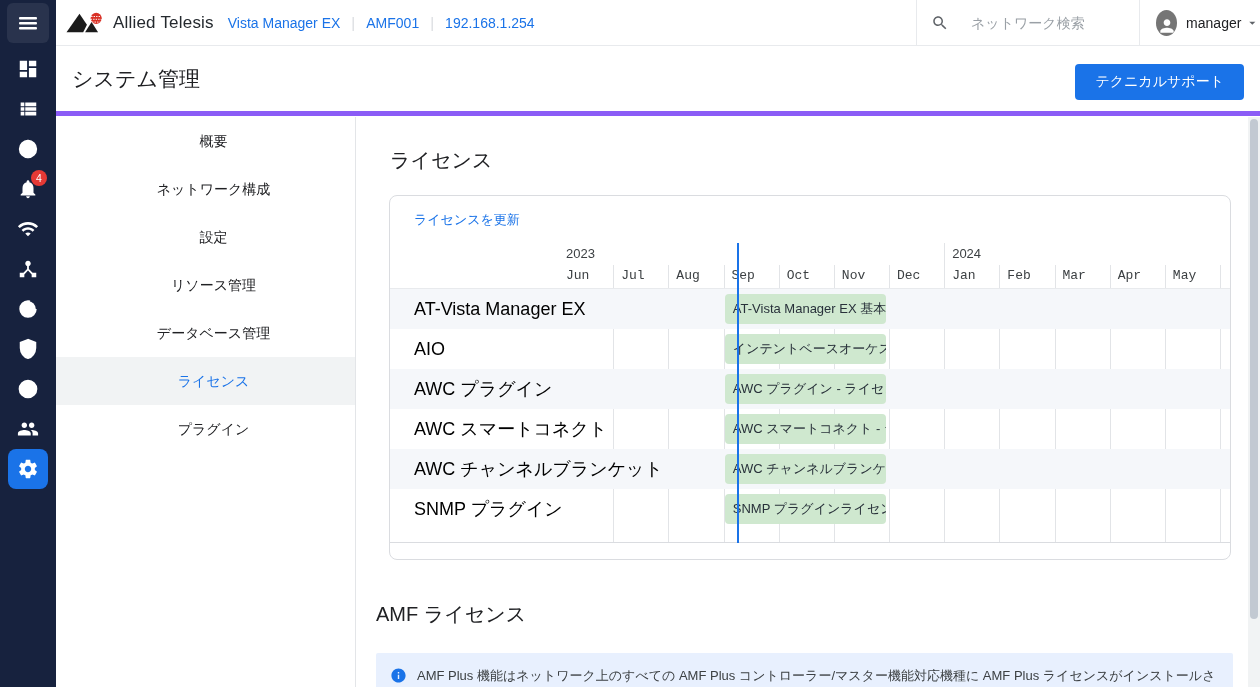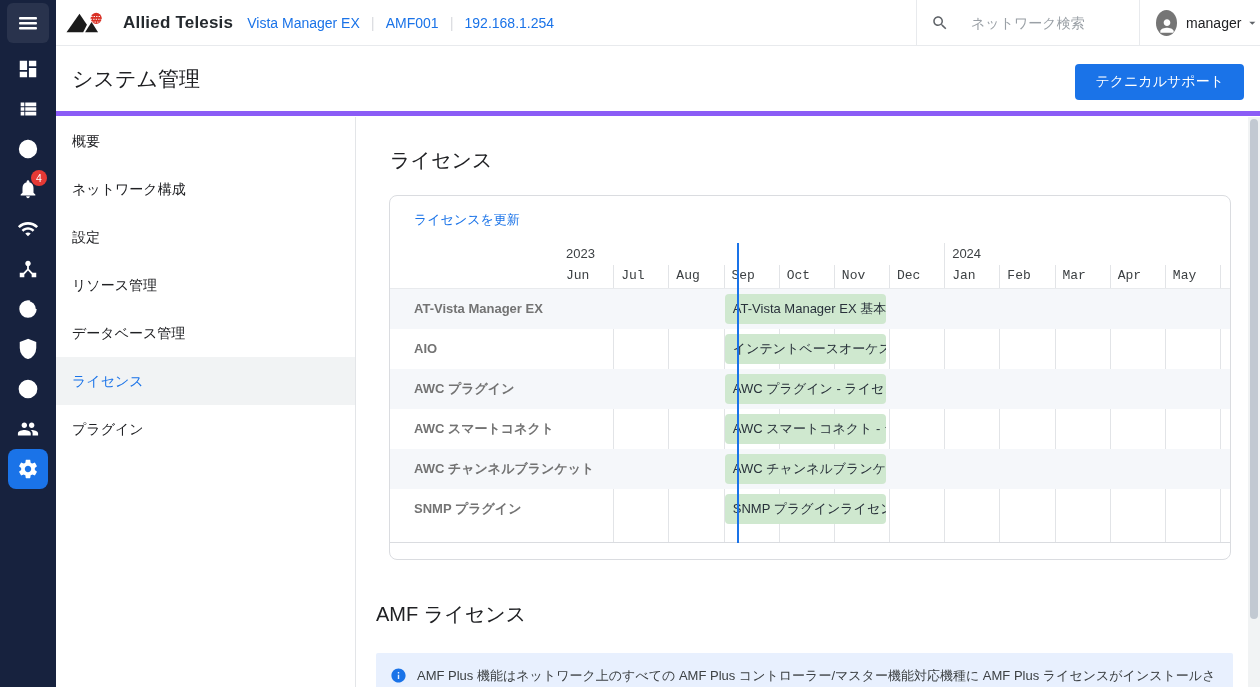--- a/index.html
+++ b/index.html
@@ -17,21 +17,21 @@
     color:#fff; position:relative; cursor:pointer; }
   .rail-btn svg { width:22px; height:22px; fill:#fff; }
   .rail-btn.active .pill { width:40px; height:40px; background:#1a73e8; border-radius:8px;
     display:flex; align-items:center; justify-content:center; }
   .badge { position:absolute; top:1px; right:9px; min-width:16px; height:16px; background:#e53935;
     color:#fff; border-radius:8px; font-size:10.5px; line-height:16px; text-align:center; padding:0 3px; }
   
   .topbar { position:absolute; left:56px; top:0; width:1204px; height:46px; background:#fff;
     border-bottom:1px solid #e8eaed; display:flex; align-items:center; z-index:10; }
   .logo { display:flex; align-items:center; margin-left:9px; }
-  .logo-text { font-size:17px; color:#24292e; font-weight:700; letter-spacing:0.2px; margin-left:16px; }
+  .logo-text { font-size:17px; color:#24292e; font-weight:400; letter-spacing:0.2px; margin-left:6px; }
   .crumbs { display:flex; align-items:center; font-size:14px; margin-left:14px; }
   .crumb { color:#1a73e8; cursor:pointer; }
   .crumb-sep { color:#dadce0; margin:0 11px; font-size:15px; }
   .searchbox { position:absolute; left:860px; top:0; width:224px; height:45px;
     border-left:1px solid #e8eaed; border-right:1px solid #e8eaed;
     display:flex; align-items:center; padding-left:14px; }
   .searchbox svg { width:18px; height:18px; fill:#5f6368; flex:none; }
   .searchbox input { border:none; outline:none; font-size:14px; margin-left:20px; width:160px;
     font-family:Liberation Sans, sans-serif; color:#202124; background:transparent; }
   .searchbox input::placeholder { color:#9aa0a6; }
@@ -44,21 +44,21 @@
   .userbox .chev { width:18px; height:18px; fill:#5f6368; margin-left:4px; }
   
   .titlebar { position:absolute; left:56px; top:46px; width:1204px; height:70px; background:#fff;
     border-bottom:5px solid #8b5cf6; display:flex; align-items:center; z-index:9; }
   .page-title { font-size:21px; color:#202124; margin-left:16px; font-weight:400; }
   .support-btn { position:absolute; right:16px; top:18px; height:36px; background:#1a73e8; color:#fff;
     border:none; border-radius:4px; font-size:14px; padding:0 20px; cursor:pointer;
     font-family:"Liberation Sans", sans-serif; }
   
   .subnav { position:absolute; left:56px; top:117px; width:300px; height:570px; background:#fff;
-    border-right:1px solid #e3e5e8; }
+    border-right:1px solid #e3e5e8;text-align:center; }
   .subnav-item { height:48px; line-height:48px; padding-left:16px; font-size:14px; color:#202124;
     cursor:pointer; }
   .subnav-item.active { background:#f1f3f4; color:#1a73e8; }
   
   .content { position:absolute; left:357px; top:117px; width:891px; height:570px; overflow:hidden;
     background:#fff; }
   .section-h { position:absolute; font-size:20px; font-weight:400; color:#202124; margin:0; }
   #lic-heading { left:33px; top:30px; }
   #amf-heading { left:19px; top:484px; }
   .card { position:absolute; left:32px; top:78px; width:842px; height:365px;
@@ -68,21 +68,21 @@
   .trial-note { font-size:13px; font-weight:bold; color:#202124; }
   .update-link { font-size:13px; color:#1a73e8; cursor:pointer; text-decoration:none; }
   
   .gantt { position:relative; height:300px; width:840px; }
   .g-line { position:absolute; width:1px; background:#e2e4e7; z-index:0; }
   .g-hline { position:absolute; left:0; right:0; height:1px; background:#e8eaed; z-index:0; }
   .g-year { position:absolute; top:3px; font-size:13px; color:#3c4043; z-index:2; }
   .g-month { position:absolute; top:25px; font-size:13px; color:#3c4043; z-index:2;font-family:Liberation Mono, monospace; }
   .g-row { position:absolute; left:0; width:840px; height:40px; z-index:1; }
   .g-row.stripe { background:#f5f7fa; }
-  .g-row-label { font-size:13px; font-weight:bold; color:#737373; line-height:40px; padding-left:24px;
+  .g-row-label { font-size:18px; font-weight:normal; color:#000000; line-height:40px; padding-left:24px;
     white-space:nowrap; }
   .g-bar { position:absolute; top:5px; height:30px; border-radius:4px; background:#cfe8cf;
     font-size:13px; line-height:30px; padding-left:8px; color:#28313a; overflow:hidden;
     white-space:nowrap; z-index:2; }
   .g-today { position:absolute; top:0; width:2px; height:300px; background:#1a73e8; z-index:4; }
   
   .banner { position:absolute; left:19px; top:536px; width:857px; background:#e8f0fe;
     display:flex; padding:12px 16px 14px 14px; border-radius:2px; }
   .banner svg { width:17px; height:17px; fill:#1a73e8; flex:none; margin-top:2px; }
   .banner-text { font-size:13px; color:#3c4043; line-height:21px; margin-left:10px; }

